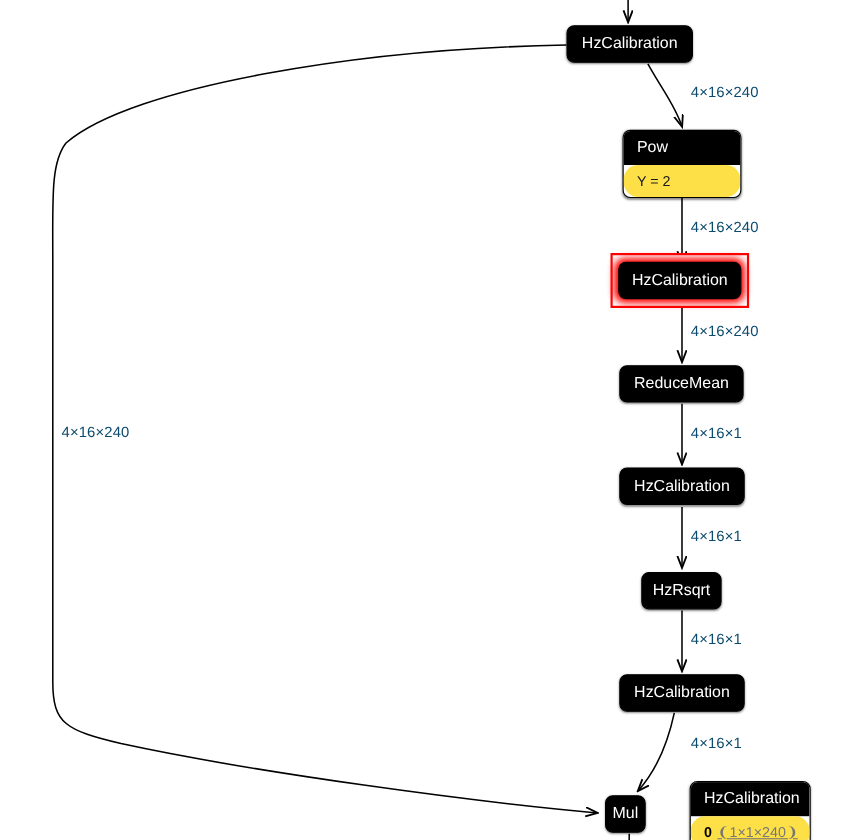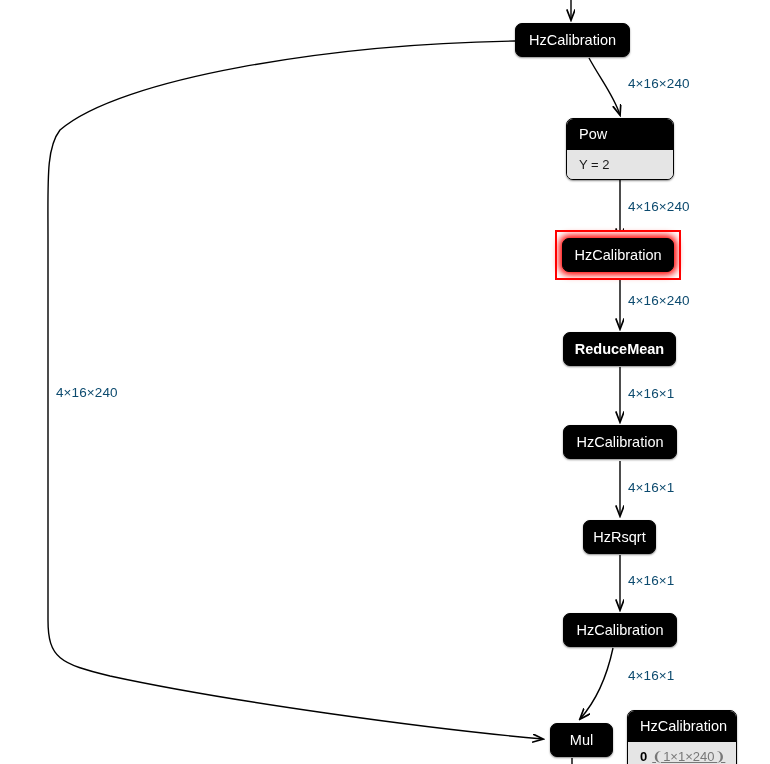--- a/index.html
+++ b/index.html
@@ -91,26 +91,27 @@
   }
   .node-card .card-header {
     background: #000000;
     color: #ffffff;
     font-size: 14.5px;
     padding: 8px 4px 8px 12px;
     white-space: nowrap;
     line-height: 1;
   }
   .node-card .card-body {
-    background: #e5e5e5;
+    background: #fde047;
     color: #1a1a1a;
     font-size: 13px;
     padding: 8px 12px 8px 12px;
     white-space: nowrap;
     line-height: 1;
+    border-radius: 13px;
   }
   .card-body .attr-name {
     color: #1a1a1a;
   }
   .card-body .attr-key {
     font-weight: bold;
     color: #000000;
   }
   .card-body .attr-shape {
     color: #777777;
@@ -178,37 +179,37 @@
       <span class="attr-name">Y = 2</span>
     </div>
   </div>
 
   <div class="node-selected-box" style="left:555px; top:230px; width:126px; height:50px;">
     <div class="node" style="width:112px;">
       <span class="node-label">HzCalibration</span>
     </div>
   </div>
 
-  <div class="node" style="left:563px; top:332px; width:113px;font-weight:bold;">
+  <div class="node" style="left:563px; top:332px; width:113px;">
     <span class="node-label">ReduceMean</span>
   </div>
 
   <div class="node" style="left:563px; top:425px; width:114px;">
     <span class="node-label">HzCalibration</span>
   </div>
 
   <div class="node" style="left:583px; top:520px; width:73px;">
     <span class="node-label">HzRsqrt</span>
   </div>
 
   <div class="node" style="left:563px; top:613px; width:114px;">
     <span class="node-label">HzCalibration</span>
   </div>
 
-  <div class="node" style="left:550px; top:723px; width:63px;">
+  <div class="node" style="left:550px; top:723px; width:37px;">
     <span class="node-label">Mul</span>
   </div>
 
   <div class="node-card" style="left:627px; top:710px; width:110px;">
     <div class="card-header">HzCalibration</div>
     <div class="card-body">
       <span class="attr-key">0</span><span class="attr-shape">❨1×1×240❩</span>
     </div>
   </div>
 

